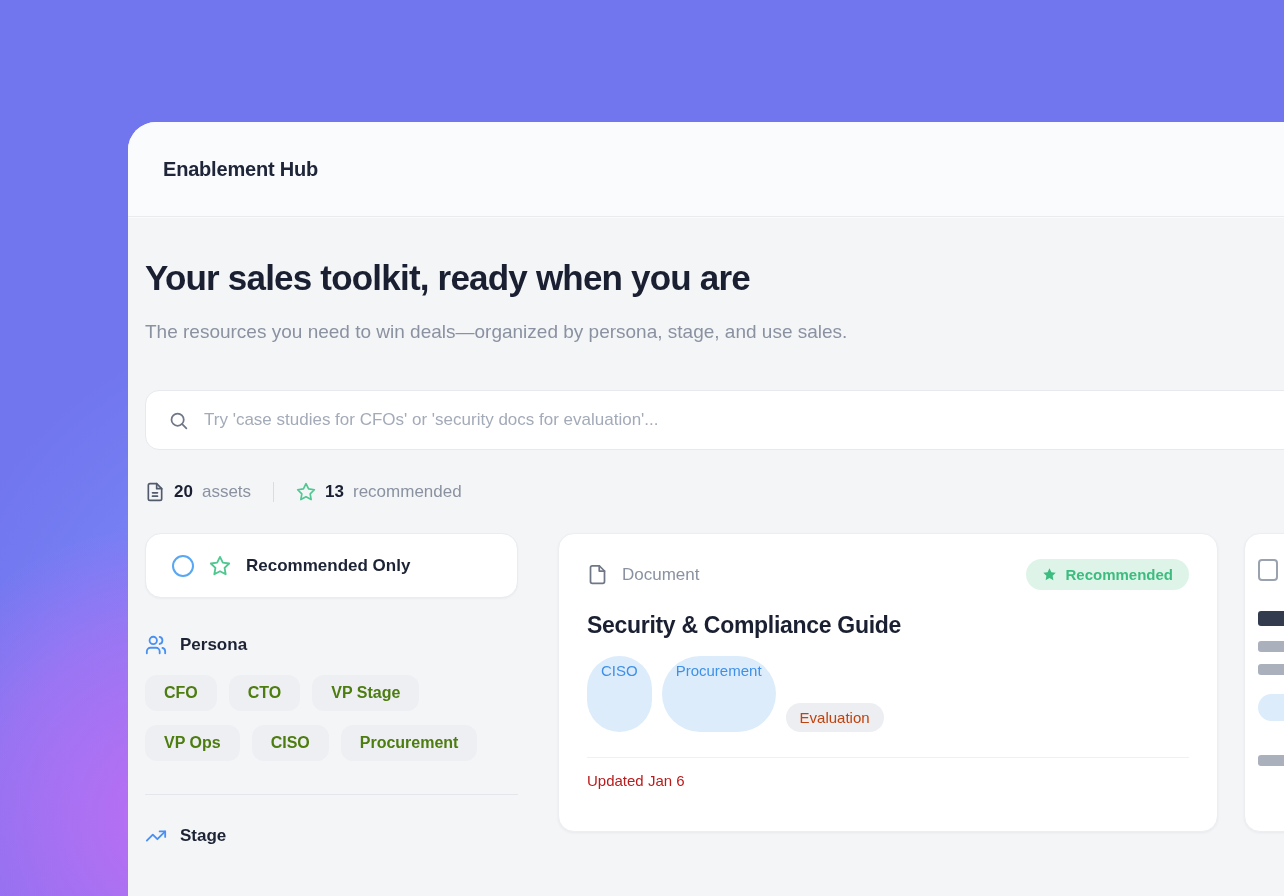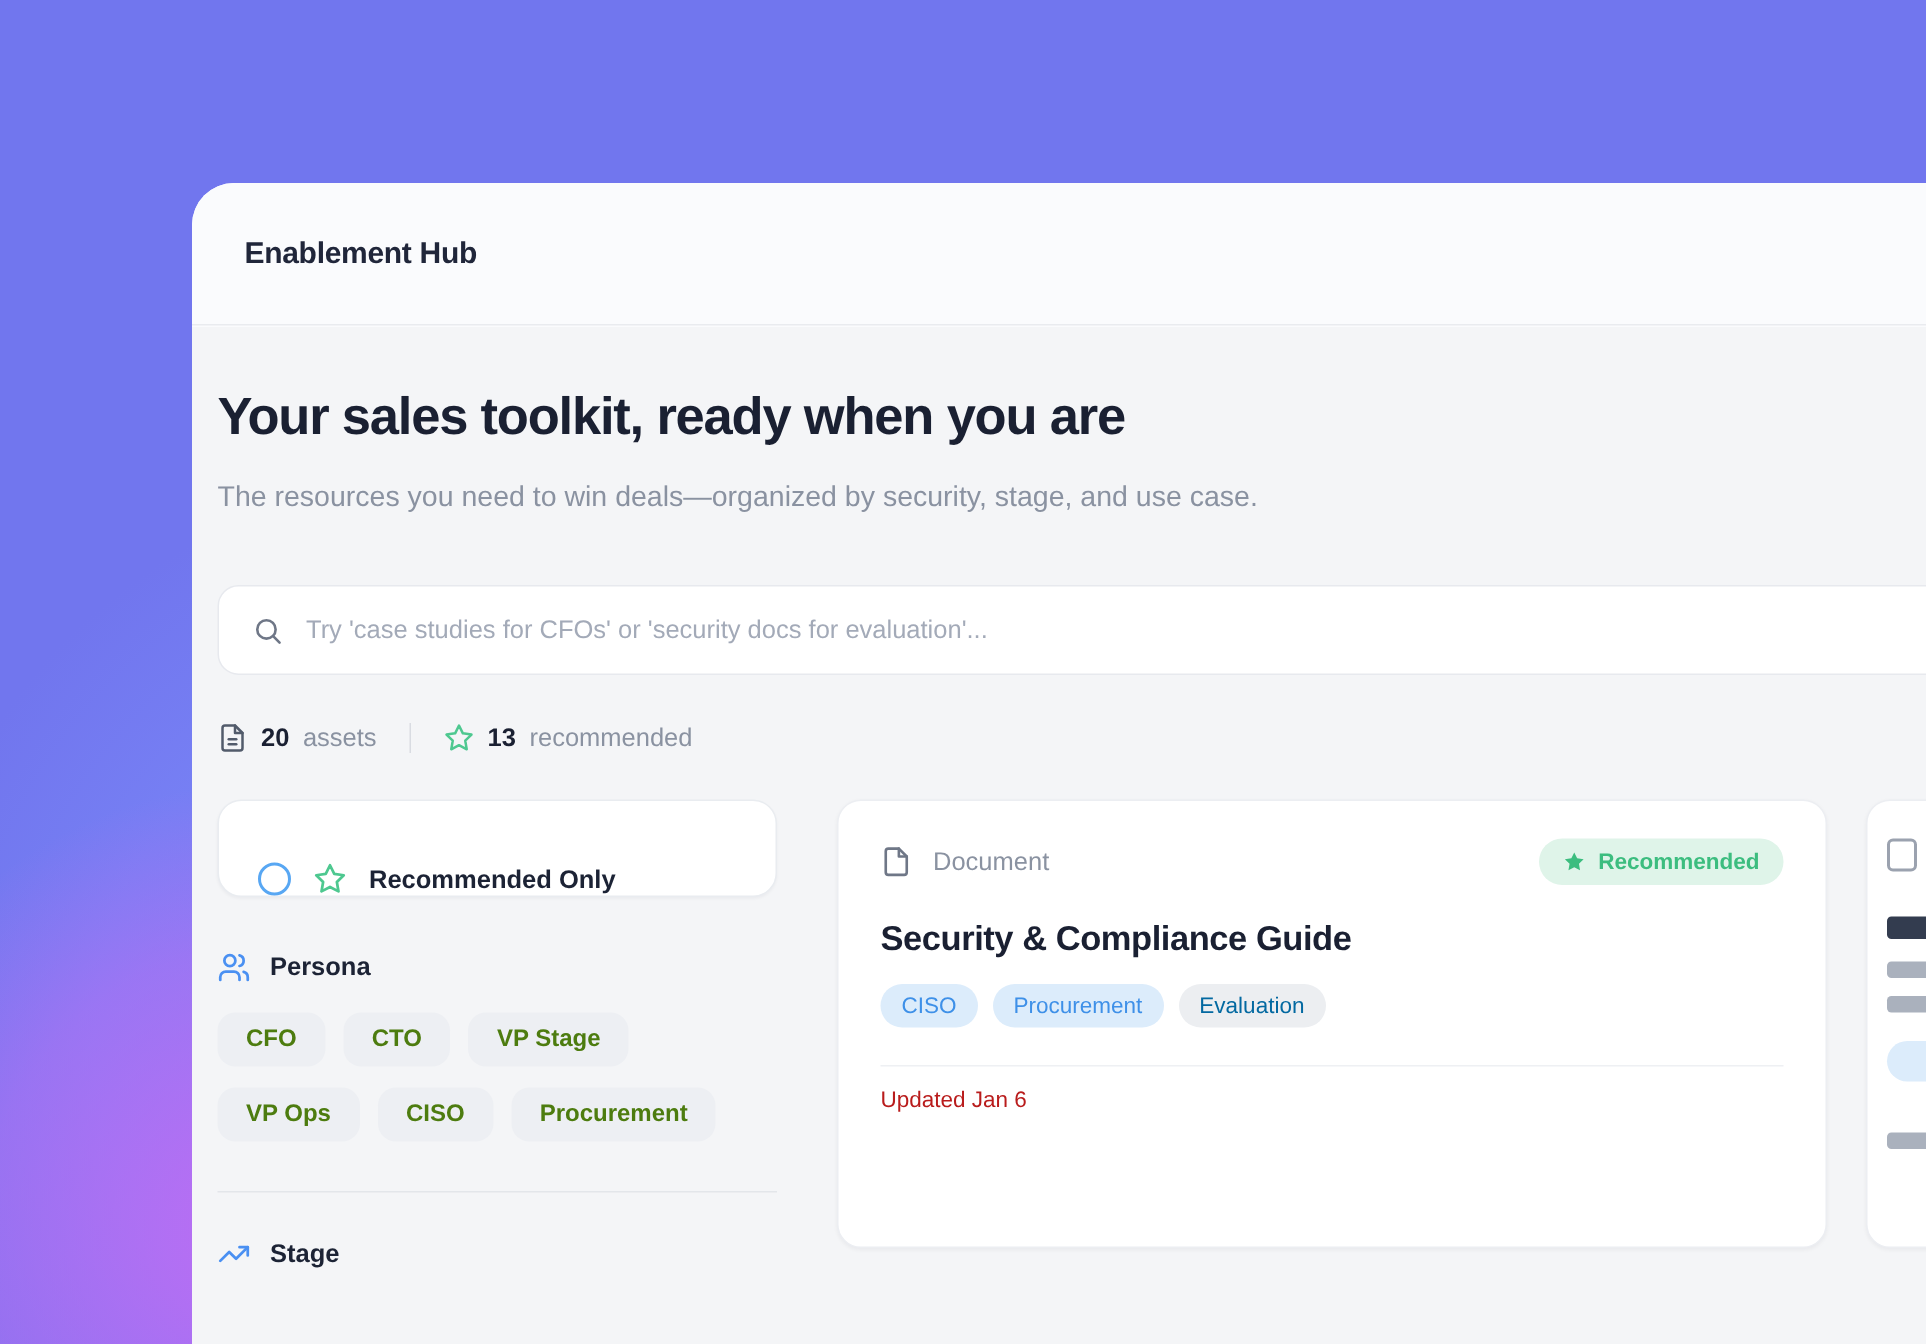--- a/index.html
+++ b/index.html
@@ -48,21 +48,21 @@
   .search-input::placeholder { color:#a3aab8; }
   .stats-row { margin-top:32px; display:flex; font-size:17px; color:#8a92a1; }
   .stat { display:flex; align-items:center; gap:9px; }
   .stat .icon { display:flex; }
   .stat strong { color:#1a2032; font-weight:700; }
   .stat-divider { width:1px; height:20px; background:#d9dce2; margin:0 22px; }
   .content-row { margin-top:31px; display:flex; gap:40px; }
   .sidebar { width:373px; flex:none; }
   .toggle-card {
     height:65px; background:#ffffff; border:1px solid #e9ecf0; border-radius:16px;
-    display:flex; align-items:flex-end; gap:15px; padding-left:26px; cursor:pointer;
+    display:flex; align-items:center; gap:15px; padding-left:26px; cursor:pointer;
     box-shadow:0 1px 2px rgba(20,24,40,0.04);
   }
   .radio-circle { width:22px; height:22px; border-radius:50%; border:2px solid #58a7f3; background:#fff; }
   .toggle-label { font-size:17px; font-weight:600; color:#1c2335; }
   .section-header { display:flex; align-items:center; gap:13px; margin-top:36px; }
   .section-label { font-size:17px; font-weight:700; color:#1c2335; }
   .chips { margin-top:19px; display:flex; flex-wrap:wrap; gap:14px 12px; width:373px; }
   .chip {
     padding:9px 19px; background:#edeff3; border-radius:12px;
     font-size:16px; font-weight:700; color:#4d7c0f; cursor:pointer;
@@ -79,21 +79,21 @@
   .badge {
     margin-left:auto; display:flex; align-items:center; gap:8px;
     background:#dff4e9; color:#3cbd7f; font-size:15px; font-weight:600;
     padding:7px 16px; border-radius:999px;
   }
   .card-title { margin-top:22px; font-size:23px; font-weight:700; color:#1a2032; letter-spacing:-0.3px; }
   .card-desc { margin-top:11px; font-size:17px; color:#8a92a1; line-height:29px; max-width:610px; }
   .tag-row { margin-top:17px; display:flex; gap:10px; }
   .tag { padding:6px 14px; border-radius:999px; font-size:15px; font-weight:500; }
   .tag-blue { background:#dcecfb; color:#3e90e8; }
-  .tag-gray { background:#eceef1; color:#0369a1; }
+  .tag-gray { background:#eceef1; color:#c2410c;margin-top:47px; }
   .card-divider { margin-top:25px; height:1px; background:#eef0f3; }
   .card-footer { padding-top:14px; font-size:15px; color:#b91c1c; }
   
   .partial-card {
     width:320px; height:299px; flex:none; background:#ffffff;
     border:1px solid #eceef2; border-radius:16px; padding:25px 0 0 13px;
     box-shadow:0 1px 3px rgba(20,24,40,0.05); cursor:pointer; overflow:hidden;
   }
   .sk-icon { width:20px; height:22px; border:2px solid #8a92a1; border-radius:4px; opacity:.85; }
   .sk-title { margin-top:30px; width:120px; height:15px; background:#333c4f; border-radius:3px; }
@@ -109,21 +109,21 @@
   <div class="bg-blob-blue"></div>
   <div class="bg-blob-pink"></div>
 
   <div class="panel">
     <div class="panel-header">
       <div class="app-title">Enablement Hub</div>
     </div>
 
     <div class="panel-body">
       <div class="hero-title">Your sales toolkit, ready when you are</div>
-      <div class="hero-subtitle">The resources you need to win deals—organized by security, stage, and use case.</div>
+      <div class="hero-subtitle">The resources you need to win deals—organized by persona, stage, and use sales.</div>
 
       <div class="search-bar">
         <span class="icon" style="display:flex;">
           <svg width="21" height="21" viewBox="0 0 24 24" fill="none" stroke="#6f7787" stroke-width="2" stroke-linecap="round">
               <circle cx="11" cy="11" r="7"></circle>
               <line x1="16.5" y1="16.5" x2="21" y2="21"></line>
             </svg>
         </span>
         <input class="search-input" type="text" placeholder="Try 'case studies for CFOs' or 'security docs for evaluation'..." style="">
       </div>

